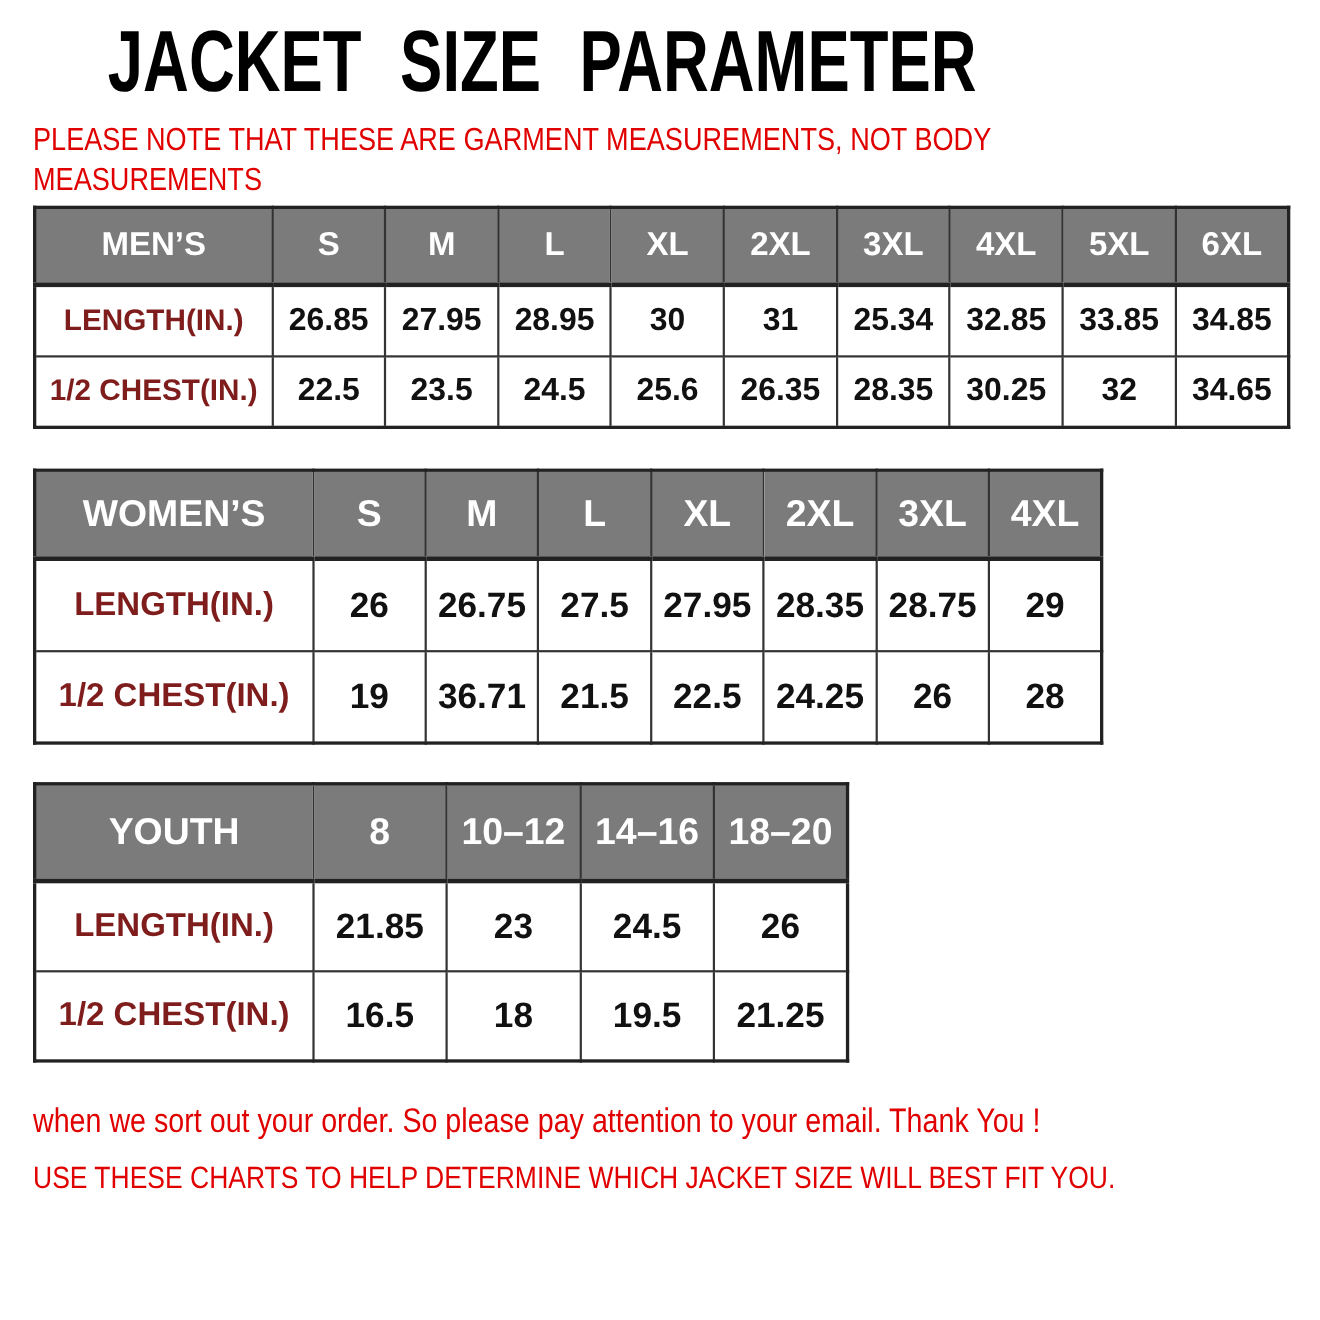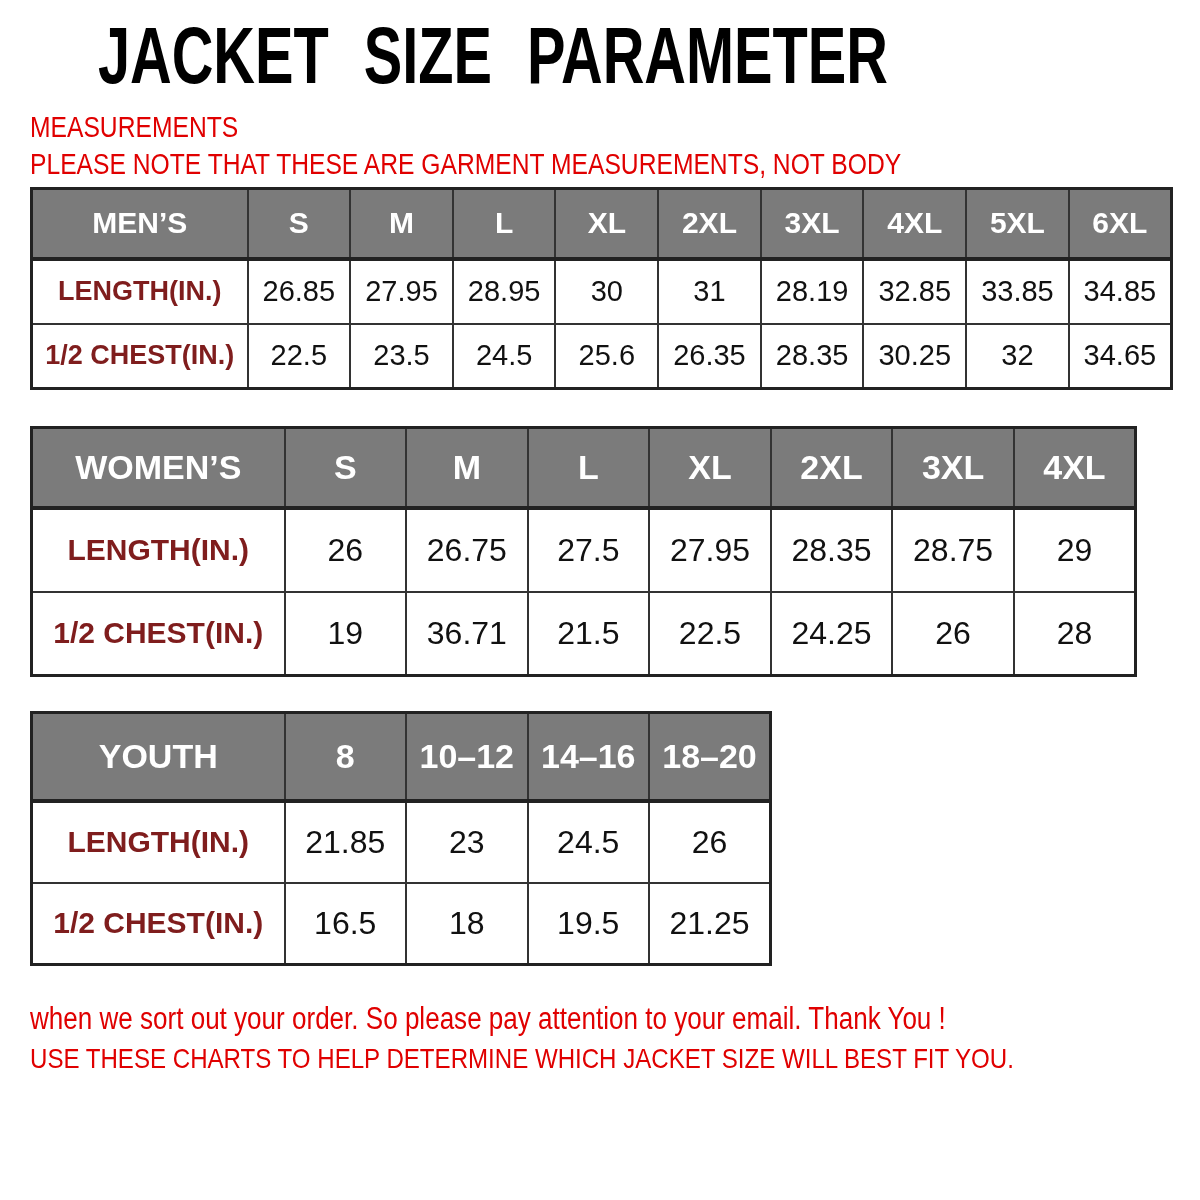--- a/index.html
+++ b/index.html
@@ -49,58 +49,58 @@
   table.size-table th,table.size-table td{
     border:2px solid var(--border);
     text-align:center;vertical-align:middle;
     padding:0 4px;overflow:hidden;
   }
   table.size-table thead th{
     background:var(--header-bg);color:var(--header-text);
     font-weight:600;border-bottom:4px solid var(--border-dark);
   }
   table.size-table td.lab{font-weight:600;color:#7f1d1d;}
-  table.size-table td.val{font-weight:400;color:#111;}
+  table.size-table td.val{font-weight:700;color:#111;}
 
   .t0{width:1143px;}
   .t0 col.c0{width:216px;}
   .t0 thead th{height:70px;font-size:30px;}
   .t0 tbody td{height:65px;}
   .t0 td.val{font-size:29px;}
   .t0 td.lab{font-size:27px;}
 
-  .t1{width:1107px;}
+  .t1{width:973px;}
   .t1 col.c0{width:253px;}
   .t1 thead th{height:80px;font-size:34px;}
   .t1 tbody td{height:84px;}
   .t1 td.val{font-size:32px;}
   .t1 td.lab{font-size:30px;}
 
   .t2{width:742px;}
   .t2 col.c0{width:253px;}
   .t2 thead th{height:88px;font-size:34px;}
   .t2 tbody td{height:82px;}
   .t2 td.val{font-size:32px;}
   .t2 td.lab{font-size:30px;}
 
   
   .footer-msg{margin-top:30px;color:var(--red);}
   .footer-msg .line{line-height:46px;font-size:31px;}
-  .charts-note{color:var(--red);font-size:28px;line-height:34px;}
+  .charts-note{margin-top:12px;color:var(--red);font-size:28px;line-height:34px;}
 </style>
 </head>
 <body>
 
 <div class="page">
 
   <h1 class="title"><span class="title-cx">JACKET SIZE PARAMETER</span></h1>
 
   <div class="note">
+      <div class="line"><span class="cx">PLEASE NOTE THAT THESE ARE GARMENT MEASUREMENTS, NOT BODY</span></div>
       <div class="line"><span class="cx">MEASUREMENTS</span></div>
-      <div class="line"><span class="cx">PLEASE NOTE THAT THESE ARE GARMENT MEASUREMENTS, NOT BODY</span></div>
     </div>
 
   <div class="thost0">
       <table class="size-table t0">
         <colgroup>
           <col class="c0">
           <col class="c1">
           <col class="c2">
           <col class="c3">
           <col class="c4">
@@ -125,21 +125,21 @@
           </tr>
         </thead>
         <tbody>
           <tr>
             <td class="lab">LENGTH(IN.)</td>
             <td class="val">26.85</td>
             <td class="val">27.95</td>
             <td class="val">28.95</td>
             <td class="val">30</td>
             <td class="val">31</td>
-            <td class="val">28.19</td>
+            <td class="val">25.34</td>
             <td class="val">32.85</td>
             <td class="val">33.85</td>
             <td class="val">34.85</td>
           </tr>
           <tr>
             <td class="lab">1/2 CHEST(IN.)</td>
             <td class="val">22.5</td>
             <td class="val">23.5</td>
             <td class="val">24.5</td>
             <td class="val">25.6</td>

